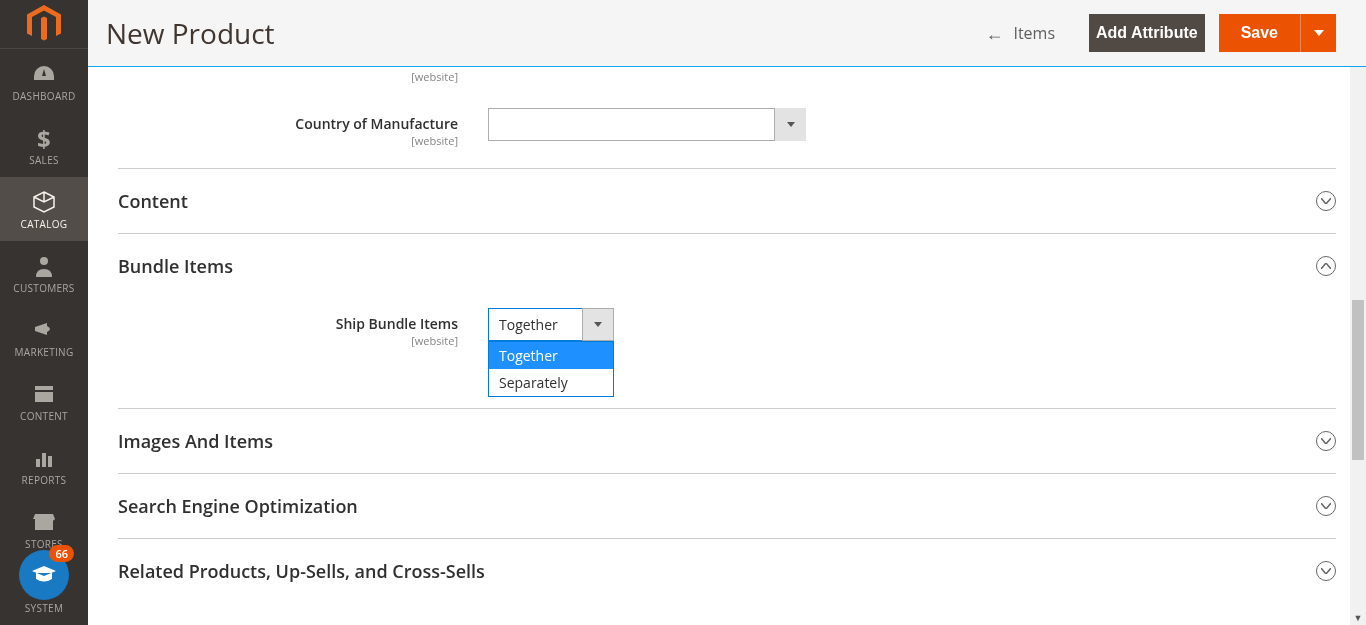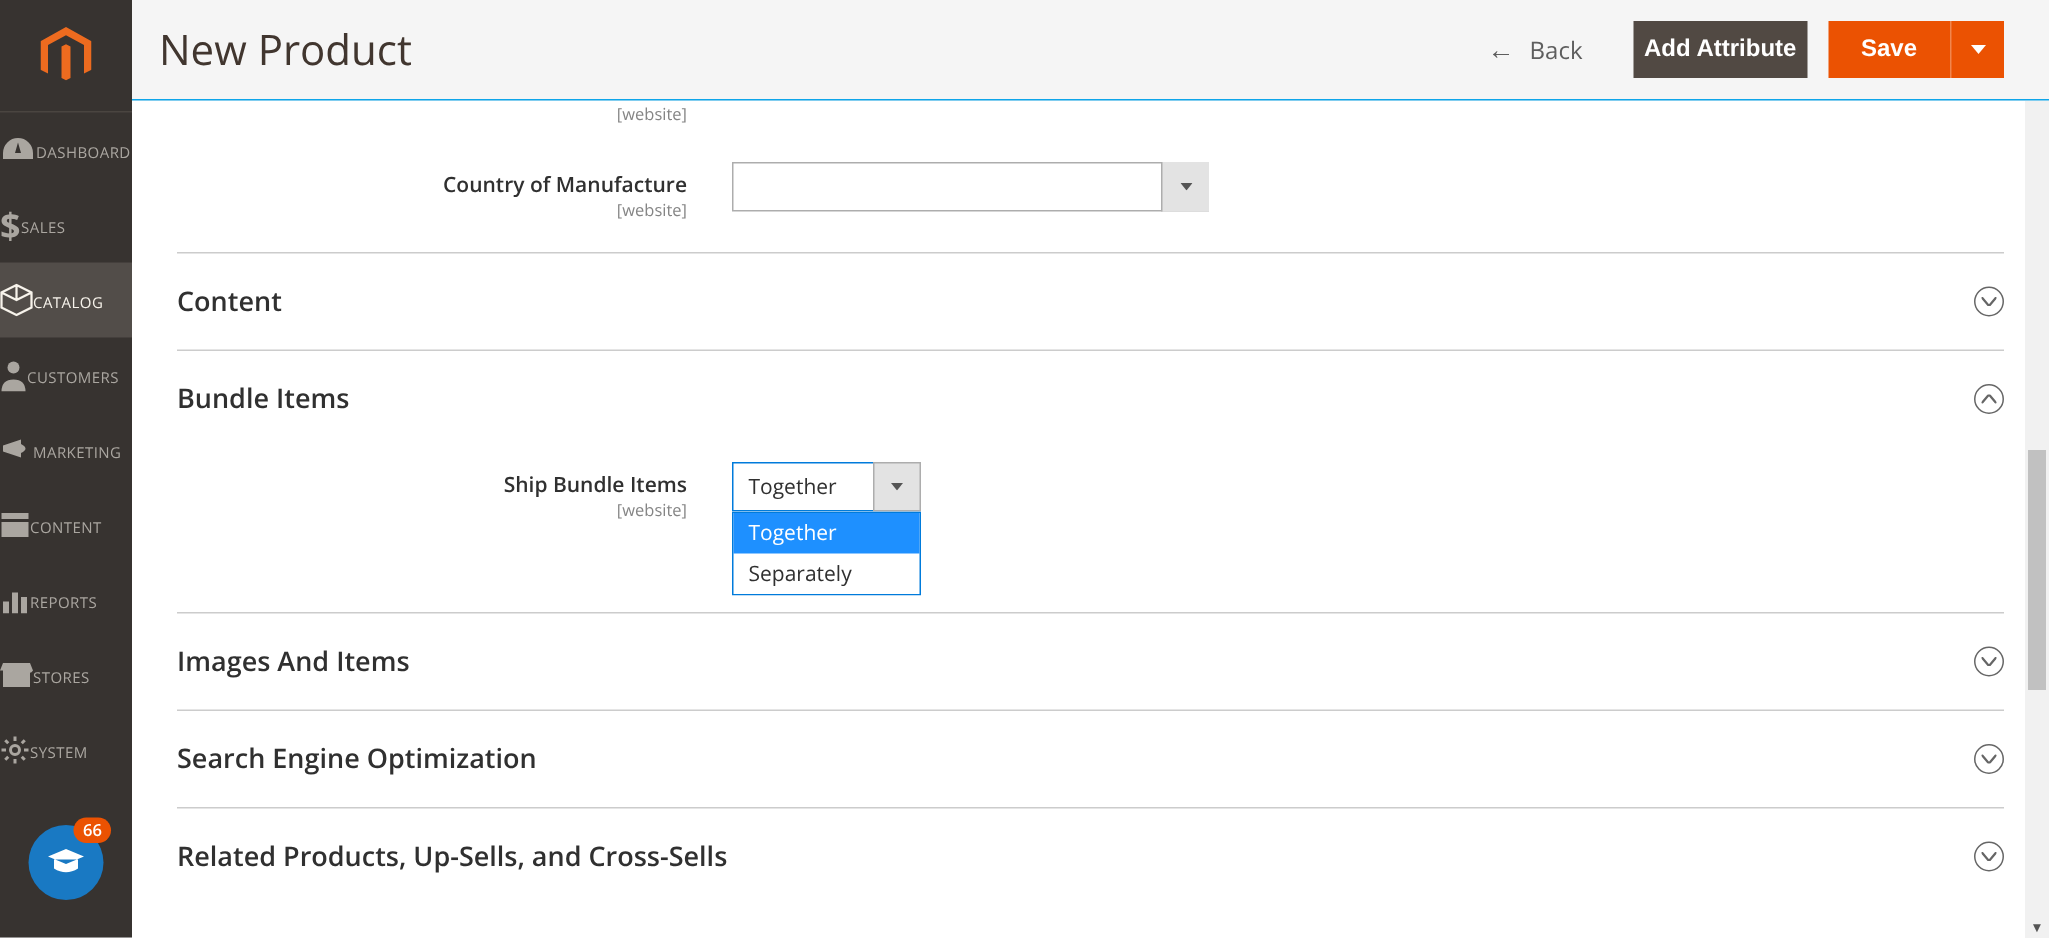--- a/index.html
+++ b/index.html
@@ -3,21 +3,21 @@
 <meta charset="utf-8">
 <style>
 * { box-sizing: border-box; margin: 0; padding: 0; }
 body { font-family: 'Open Sans', Arial, sans-serif; font-size: 14px; color: #303030; background: #f5f5f5; overflow: hidden; }
 .viewport { width: 1366px; height: 625px; position: relative; display: flex; }
 
 
 .sidebar { width: 88px; background: #373330; height: 625px; flex-shrink: 0; display: flex; flex-direction: column; align-items: center; }
 .logo { width: 88px; height: 75px; display: flex; align-items: center; justify-content: center; border-bottom: 1px solid #4a4540; }
 .logo svg { width: 34px; height: 38px; }
-.nav-item { width: 88px; padding: 12px 0 10px 0; display: flex; flex-direction: row; align-items: center; cursor: pointer; color: #aaa6a0; font-size: 10px; letter-spacing: 0.3px; }
+.nav-item { width: 88px; padding: 12px 0 10px 0; display: flex; flex-direction: column; align-items: center; cursor: pointer; color: #aaa6a0; font-size: 10px; letter-spacing: 0.3px; }
 .nav-item.active { background: #524d49; color: #f7f3eb; }
 .nav-item .nav-icon { font-size: 22px; height: 26px; display: flex; align-items: center; justify-content: center; margin-bottom: 2px; }
 .nav-item .nav-label { text-align: center; }
 
 
 .main { flex: 1; height: 625px; overflow-y: auto; position: relative; background: #fff; }
 .header { position: sticky; top: 0; background: #f5f5f5; border-bottom: 1px solid #0ea5e9; padding: 14px 30px 14px 18px; display: flex; align-items: center; justify-content: space-between; z-index: 10; }
 .page-title { font-size: 28px; font-weight: 400; color: #41362f; }
 .header-actions { display: flex; align-items: center; gap: 14px; }
 .back-link { display: flex; align-items: center; gap: 10px; color: #5e5e5e; cursor: pointer; font-size: 16px; margin-right: 20px; }
@@ -164,21 +164,21 @@
     </svg>
     <span class="help-badge">66</span>
   </div>
 
   <div class="main">
     <div class="header">
       <h1 class="page-title">New Product</h1>
       <div class="header-actions">
         <div class="back-link">
           <span class="arrow">←</span>
-          <span>Back</span>
+          <span>Items</span>
         </div>
         <button class="btn btn-dark">Add Attribute</button>
         <div class="btn-save-group">
           <button class="btn btn-primary">Save</button>
           <button class="btn btn-arrow">
             <svg width="10" height="6" viewBox="0 0 10 6">
                 <path d="M0 0 L5 6 L10 0 Z" fill="#fff"></path>
               </svg>
           </button>
         </div>

